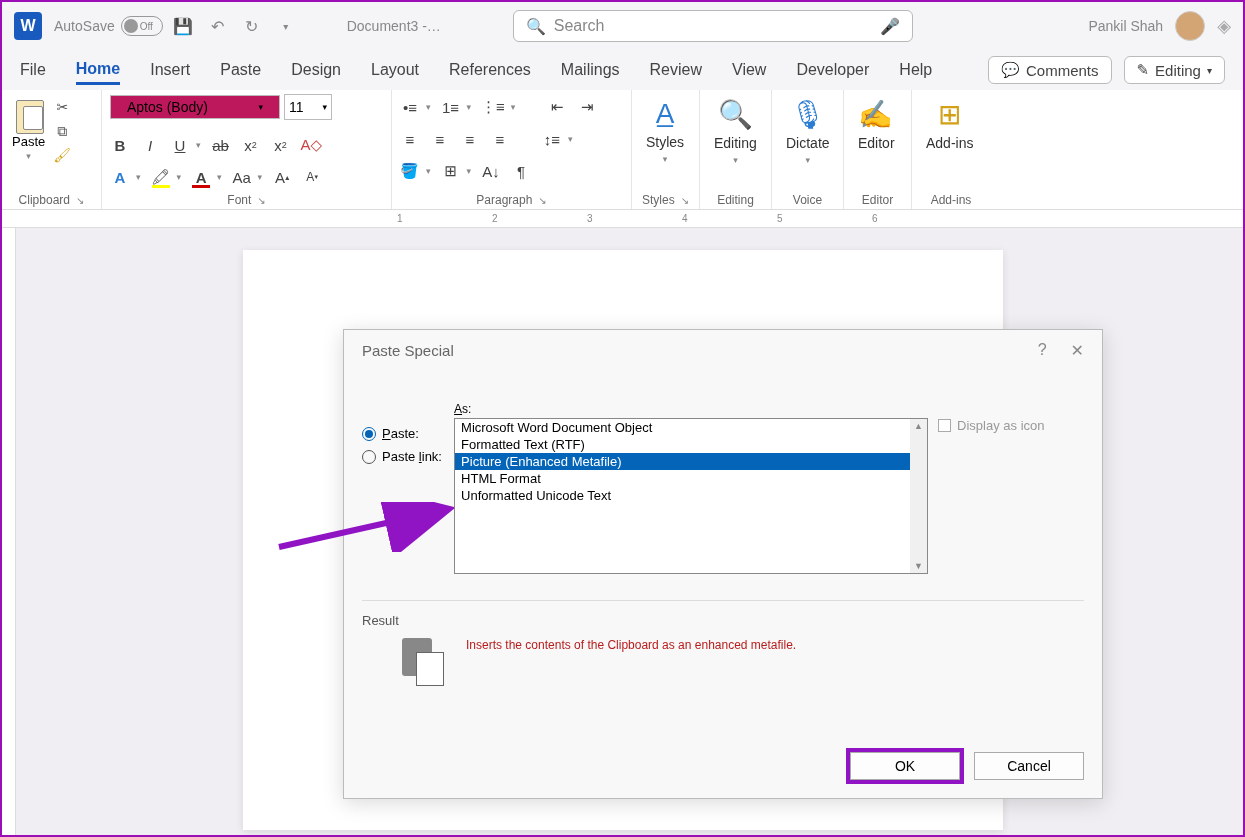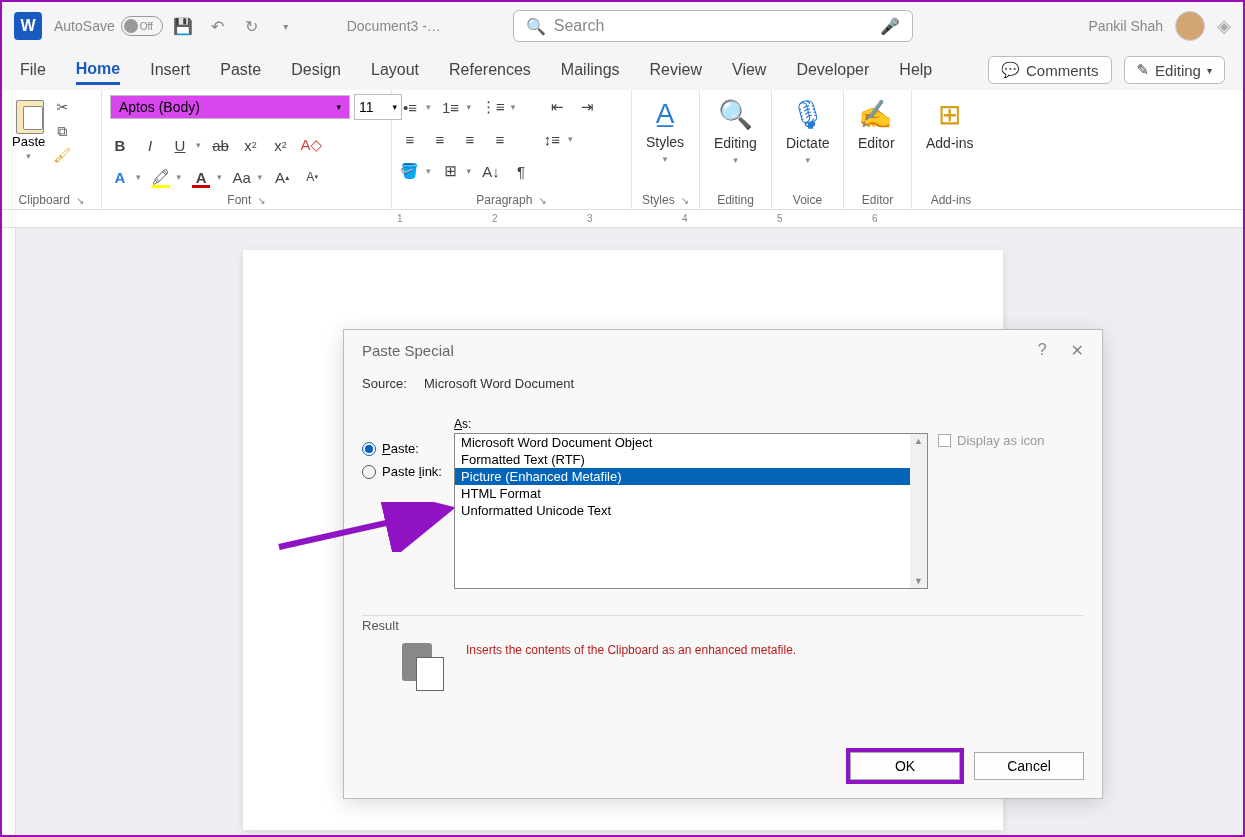--- a/index.html
+++ b/index.html
@@ -28,21 +28,21 @@
 .rgroup-body{flex:1;display:flex;gap:6px;align-items:flex-start}
 .rgroup-label{font-size:12px;color:#666;text-align:center;padding:2px 0;display:flex;justify-content:center;gap:6px;align-items:center}
 .dlg-launcher{font-size:10px;color:#888}
 .paste-btn{display:flex;flex-direction:column;align-items:center;gap:2px;padding:2px}
 .paste-ico{width:32px;height:36px;position:relative}
 .paste-ico::before{content:"";position:absolute;width:26px;height:32px;border:1px solid #888;background:#f8e8b8;left:3px;top:4px;border-radius:2px}
 .paste-ico::after{content:"";position:absolute;width:18px;height:22px;background:#fff;border:1px solid #888;left:10px;top:10px;border-radius:2px}
 .mini-col{display:flex;flex-direction:column;gap:6px;font-size:14px;color:#555;padding-top:4px}
 .mini-ico{width:18px;height:18px;display:flex;align-items:center;justify-content:center}
 .font-row{display:flex;gap:4px;align-items:center;margin-bottom:6px}
-.font-name{width:240px;height:24px;border:1px solid #bbb;background:#d946ef;padding:0 8px;font-size:14px;display:flex;align-items:center;justify-content:space-between}
+.font-name{width:170px;height:24px;border:1px solid #bbb;background:#be185d;padding:0 16px;font-size:14px;display:flex;align-items:center;justify-content:space-between}
 .font-size{width:48px;height:24px;border:1px solid #bbb;background:#fff;padding:12px 4px;font-size:14px;display:flex;align-items:center;justify-content:space-between}
 .fmt-row{display:flex;gap:10px;align-items:center;padding:2px 0}
 .fmt-btn{min-width:20px;height:22px;display:flex;align-items:center;justify-content:center;font-size:15px;color:#444}
 .fmt-dd{font-size:9px;color:#888;margin-left:-4px}
 .color-bar{width:18px;height:3px;position:absolute;bottom:0}
 .big-btn{display:flex;flex-direction:column;align-items:center;gap:4px;padding:4px 6px;font-size:14px;color:#333}
 .big-ico{font-size:28px;color:#444}
 .ruler{height:18px;background:#fff;border-bottom:1px solid #ddd;position:relative;font-size:10px;color:#888;display:flex;align-items:center;padding-left:300px}
 .ruler-mark{position:absolute;top:3px}
 .doc-area{background:#f0eef2;height:610px;position:relative;padding-top:22px;display:flex;justify-content:center}
@@ -63,21 +63,21 @@
 .as-col{flex:1}
 .as-label{font-size:12px;margin-bottom:2px}
 .as-label u{text-decoration:underline}
 .listbox{width:474px;height:156px;border:1px solid #888;background:#fff;position:relative}
 .list-item{padding:1px 6px;font-size:13px;color:#000}
 .list-item.selected{background:#0364b8;color:#fff}
 .list-scroll{position:absolute;right:0;top:0;width:17px;height:100%;background:#f0f0f0;display:flex;flex-direction:column;justify-content:space-between;align-items:center;font-size:9px;color:#888;padding:2px 0}
 .disp-col{width:160px;font-size:13px;color:#999}
 .disp-check{display:flex;align-items:center;gap:6px}
 .chk{width:13px;height:13px;border:1px solid #aaa;background:#fff}
-.result-sec{margin-top:26px;border-top:1px solid #ddd;padding-top:2px}
+.result-sec{margin-top:26px;border-top:1px solid #ddd;padding-top:12px}
 .result-label{font-size:13px;color:#555;margin-bottom:10px}
 .result-body{display:flex;gap:20px;align-items:flex-start;padding-left:40px}
 .result-ico{width:44px;height:48px;position:relative}
 .result-ico::before{content:"";position:absolute;width:30px;height:38px;background:#888;border-radius:3px;left:0;top:0}
 .result-ico::after{content:"";position:absolute;width:26px;height:32px;background:#fff;border:1px solid #666;left:14px;top:14px}
 .result-txt{font-size:12px;color:#b91c1c}
 .dlg-buttons{position:absolute;bottom:18px;right:18px;display:flex;gap:14px}
 .btn{width:110px;height:28px;border:1px solid #aaa;background:#fdfdfd;font-size:14px;display:flex;align-items:center;justify-content:center}
 .btn.ok{outline:4px solid #9013c4}
 .arrow{position:absolute;left:272px;top:500px;width:180px;height:50px;pointer-events:none}
@@ -319,24 +319,20 @@
 
 <div class="dialog">
   <div class="dlg-title">
     <span>Paste Special</span>
     <div class="dlg-title-btns">
       <span>?</span>
       <span>✕</span>
     </div>
   </div>
   <div class="dlg-body">
-    <div class="src-row">
-      <span class="src-label">Source:</span>
-      <span>Microsoft Word Document</span>
-    </div>
     <div class="opts-row">
       <div class="radio-col">
         <div style="height:16px"></div>
         <div class="radio">
           <span class="radio-circle checked"></span>
           <span><u>P</u>aste:</span>
         </div>
         <div class="radio">
           <span class="radio-circle"></span>
           <span>Paste <u>l</u>ink:</span>

